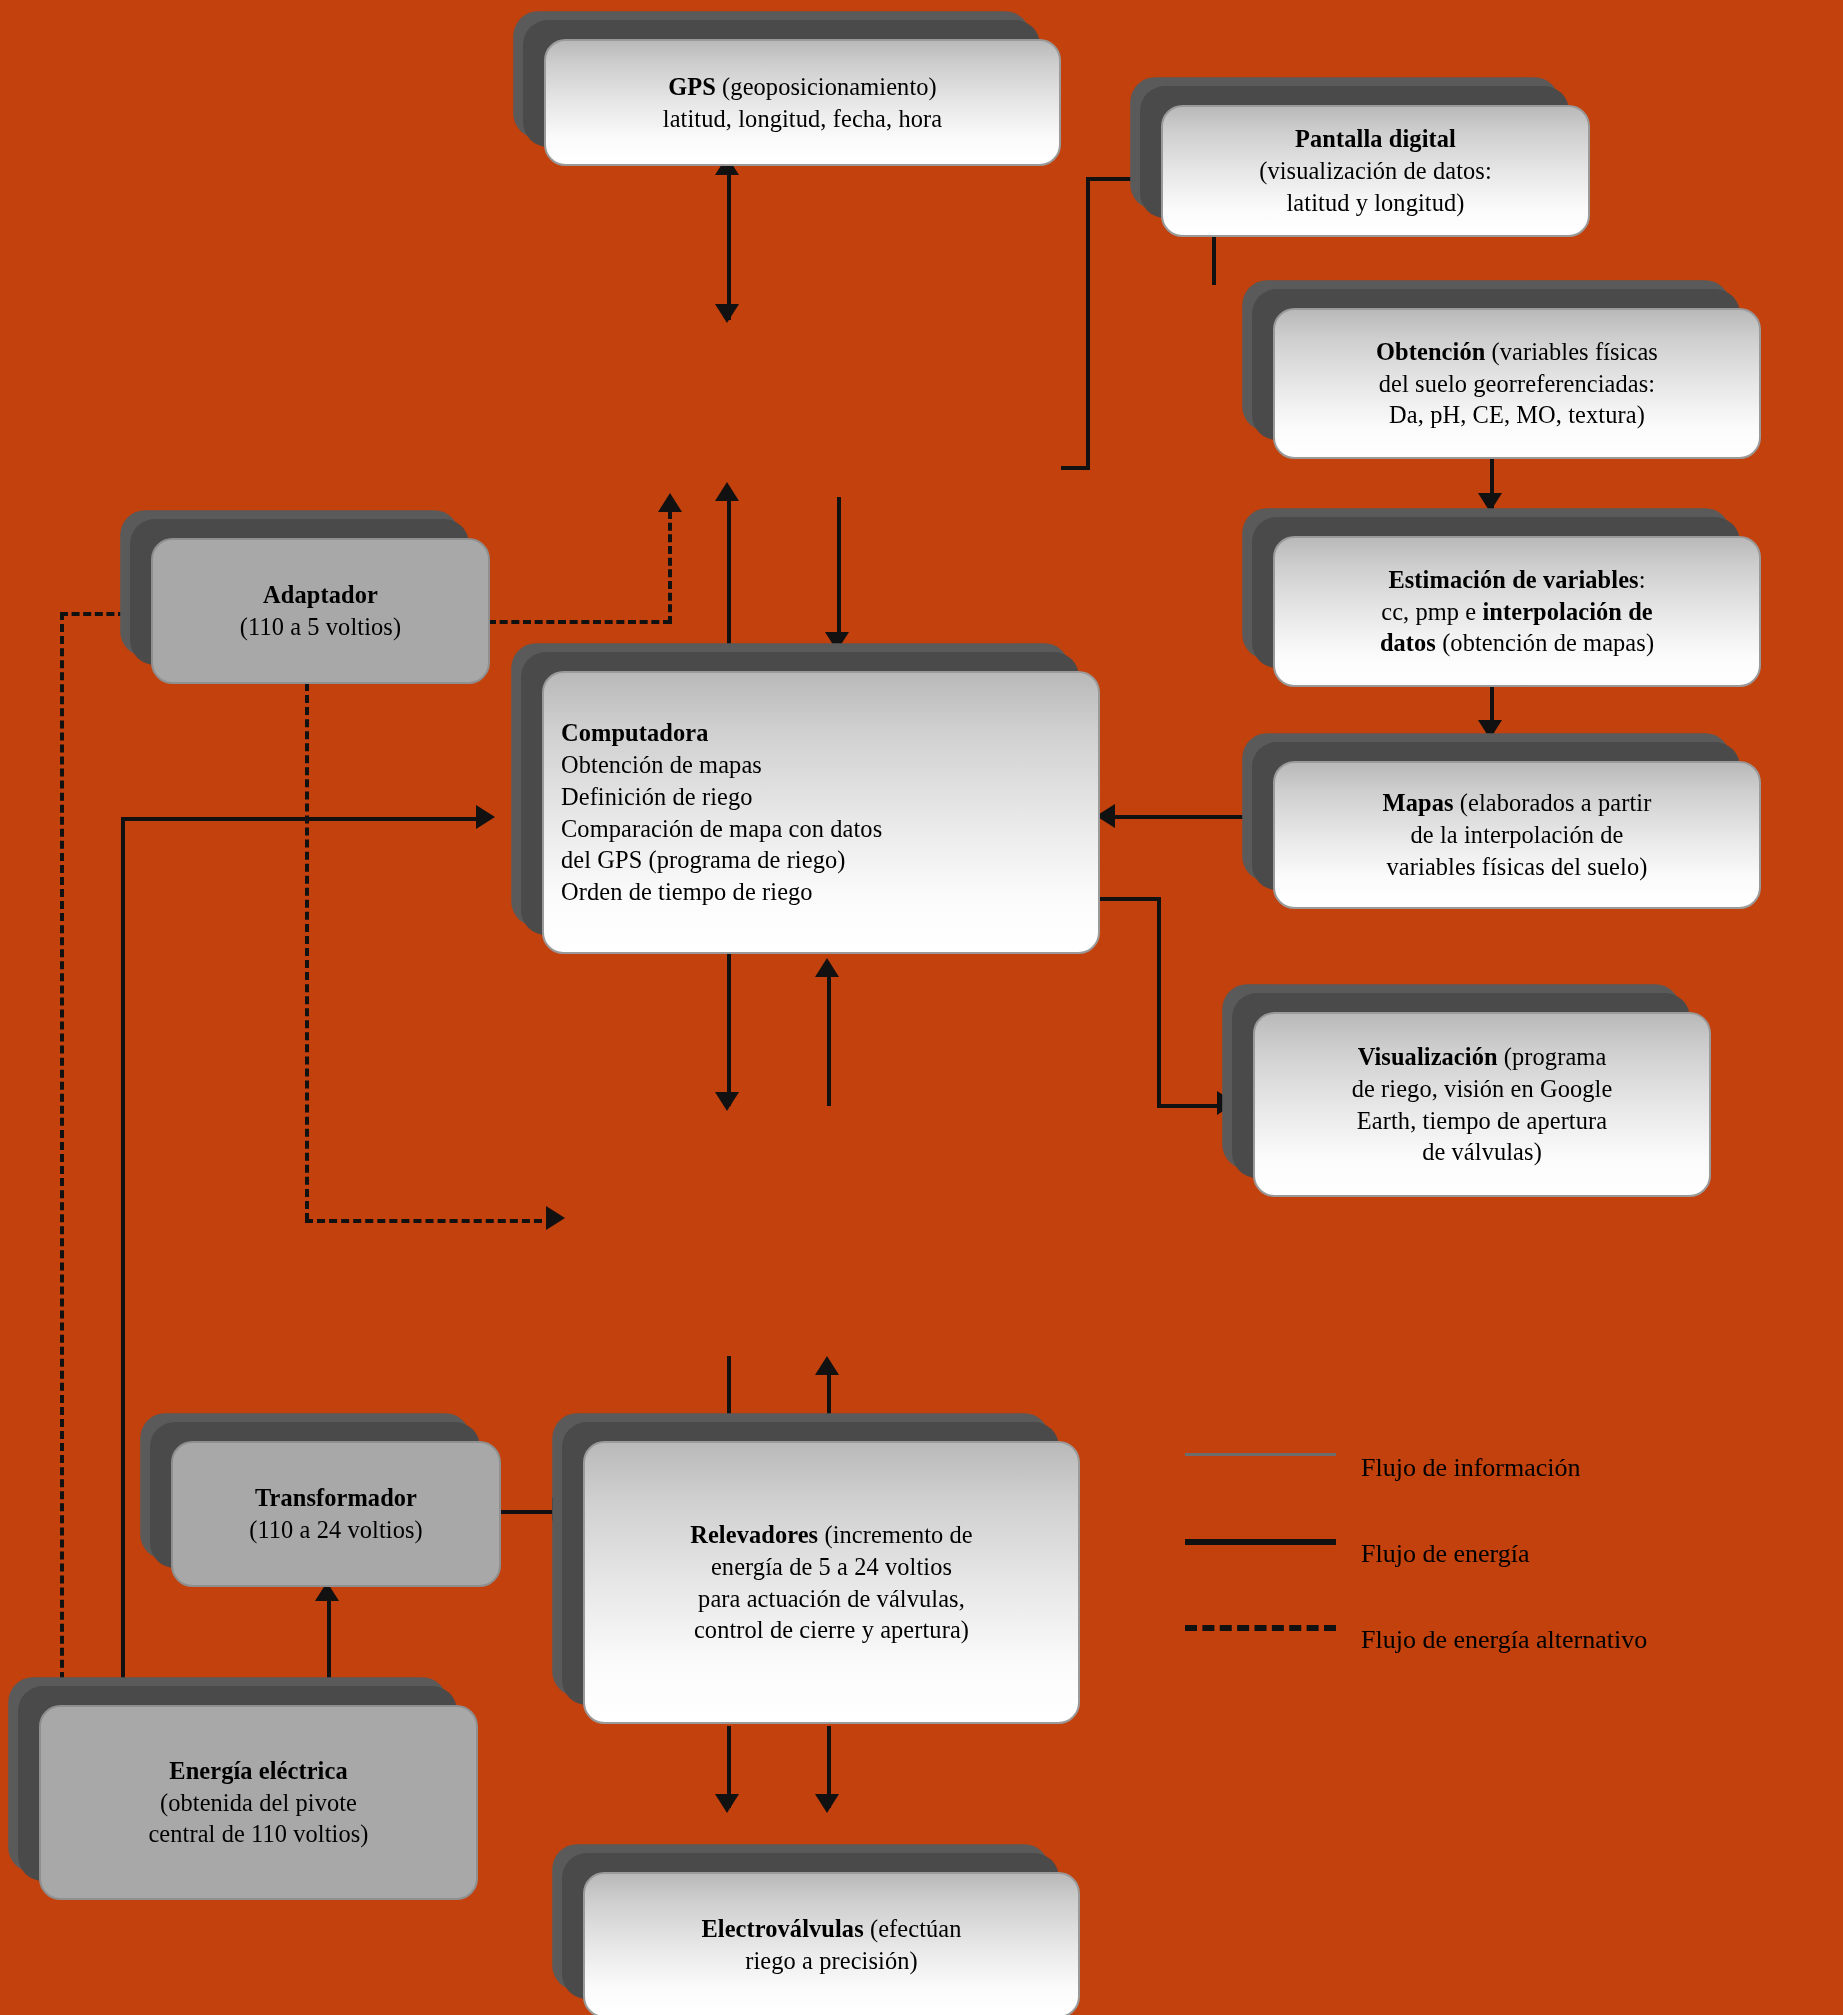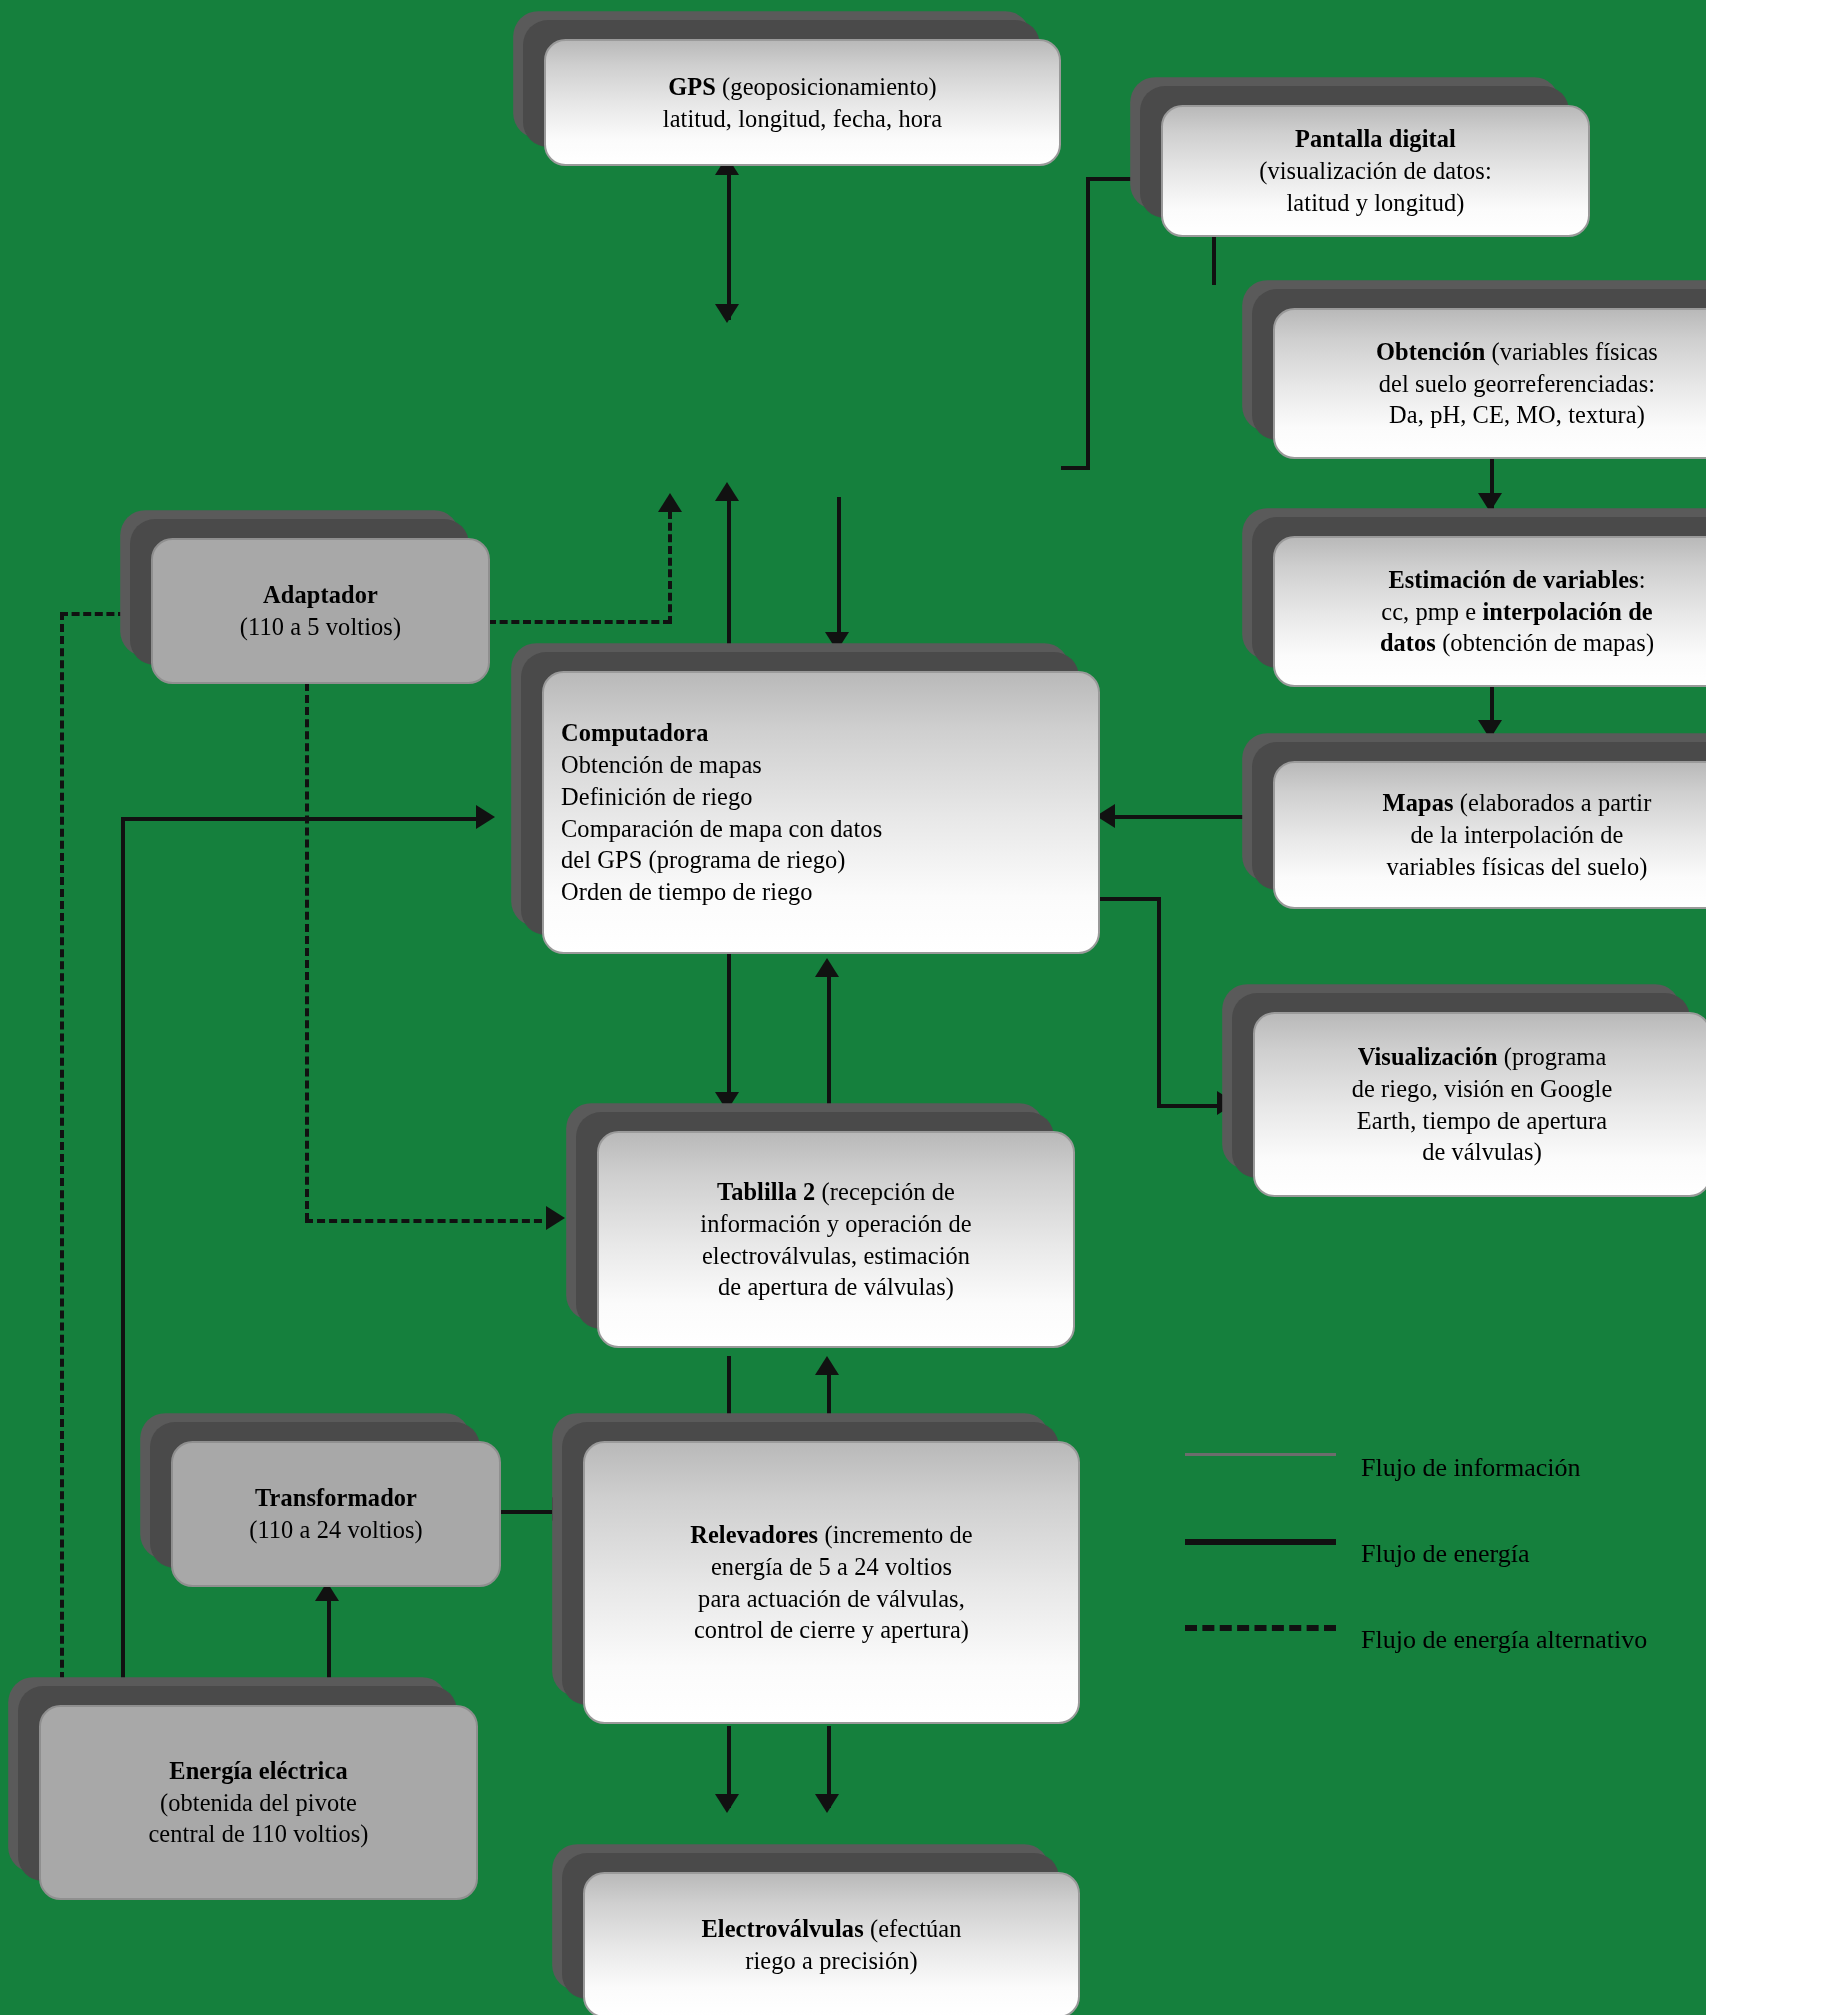--- a/index.html
+++ b/index.html
@@ -3,24 +3,24 @@
 <meta charset="utf-8">
 <style>
   html,body{margin:0;padding:0;background:#ffffff;}
   body{
     font-family:"Liberation Serif","DejaVu Serif",serif;
     color:#000;
     -webkit-font-smoothing:antialiased;
   }
   #canvas{
     position:relative;
-    width:1706px;
+    width:1843px;
     height:2016px;
     overflow:hidden;
-    background:#15803d;
+    background:#c2410c;
   }
   
   .node{
     position:absolute;
     box-sizing:border-box;
     z-index:5;
   }
   
   .node .plate{
     position:absolute;
@@ -240,31 +240,20 @@
     <div class="face">
       <div class="txt">
         <div><b>Visualización</b><span> (programa</span></div>
         <div>de riego, visión en Google</div>
         <div>Earth, tiempo de apertura</div>
         <div>de válvulas)</div>
       </div>
     </div>
   </div>
 
-  <div class="node" style="left:597px;top:1131px;width:478px;height:217px;">
-    <div class="plate"></div>
-    <div class="face">
-      <div class="txt">
-        <div><b>Tablilla 2</b><span> (recepción de</span></div>
-        <div>información y operación de</div>
-        <div>electroválvulas, estimación</div>
-        <div>de apertura de válvulas)</div>
-      </div>
-    </div>
-  </div>
 
   <div class="node grey" style="left:171px;top:1441px;width:330px;height:146px;">
     <div class="plate"></div>
     <div class="face">
       <div class="txt">
         <div><b>Transformador</b></div>
         <div>(110 a 24 voltios)</div>
       </div>
     </div>
   </div>

